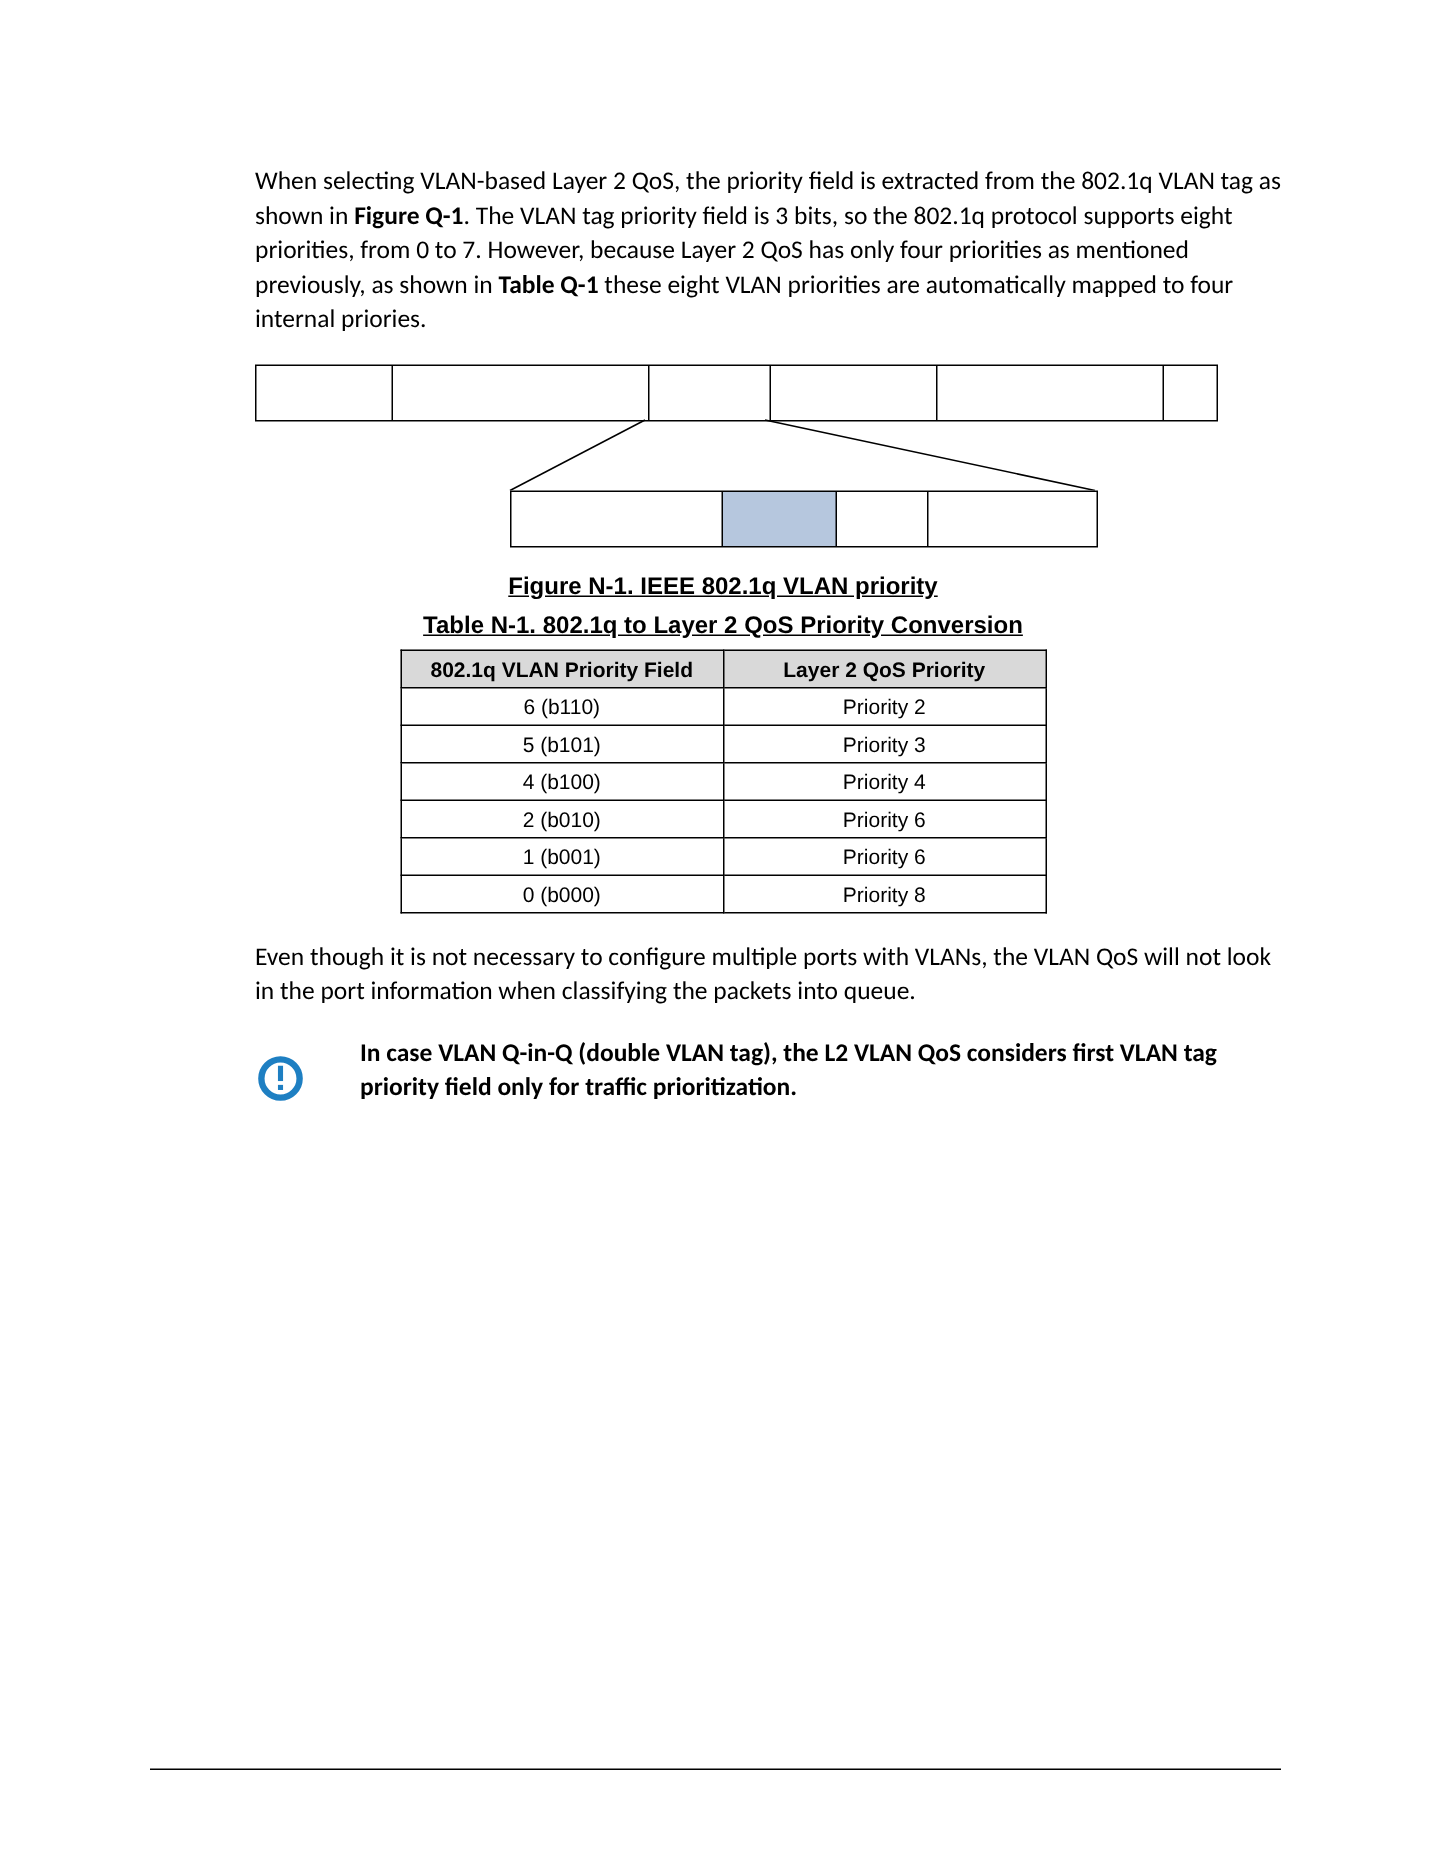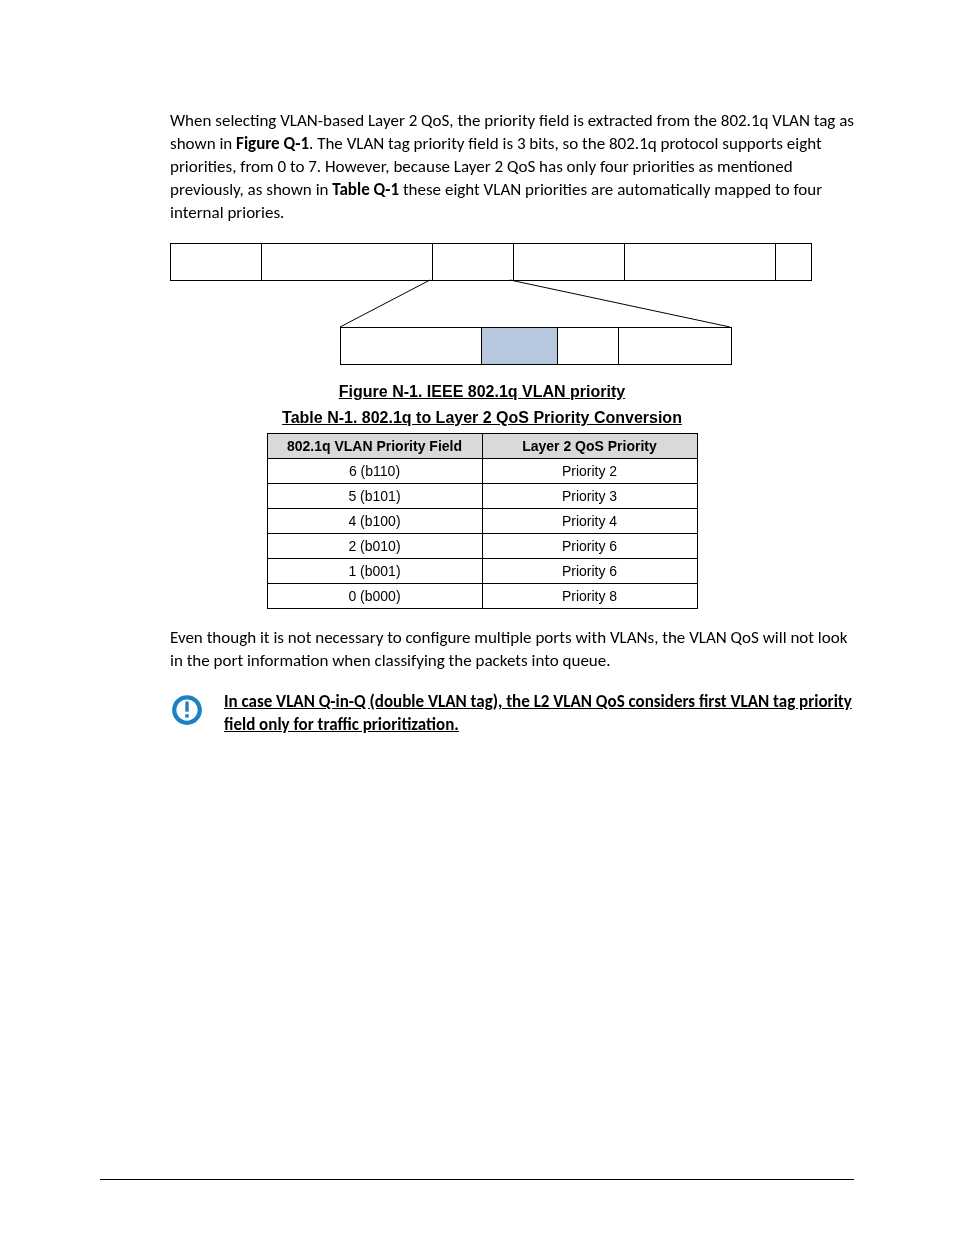--- a/index.html
+++ b/index.html
@@ -94,25 +94,24 @@
     text-align: center;
   }
   table.priority th {
     background: #d9d9d9;
     font-weight: bold;
   }
   table.priority th:first-child, table.priority td:first-child { width: 190px; }
   table.priority th:last-child, table.priority td:last-child { width: 190px; }
   .note {
     display: flex;
-    align-items: flex-start;
-    gap: 20px;
+    align-items: flex-end;
+    gap: 36px;
     margin-left: 60px;
     margin-top: 14px;
-    text-decoration: underline;
   }
   .note-icon {
     width: 34px; height: 34px;
     flex: 0 0 34px;
     margin-top: 2px;
   }
   .note-text {
     font-size: 17px;
     font-weight: bold;
     line-height: 1.35;

